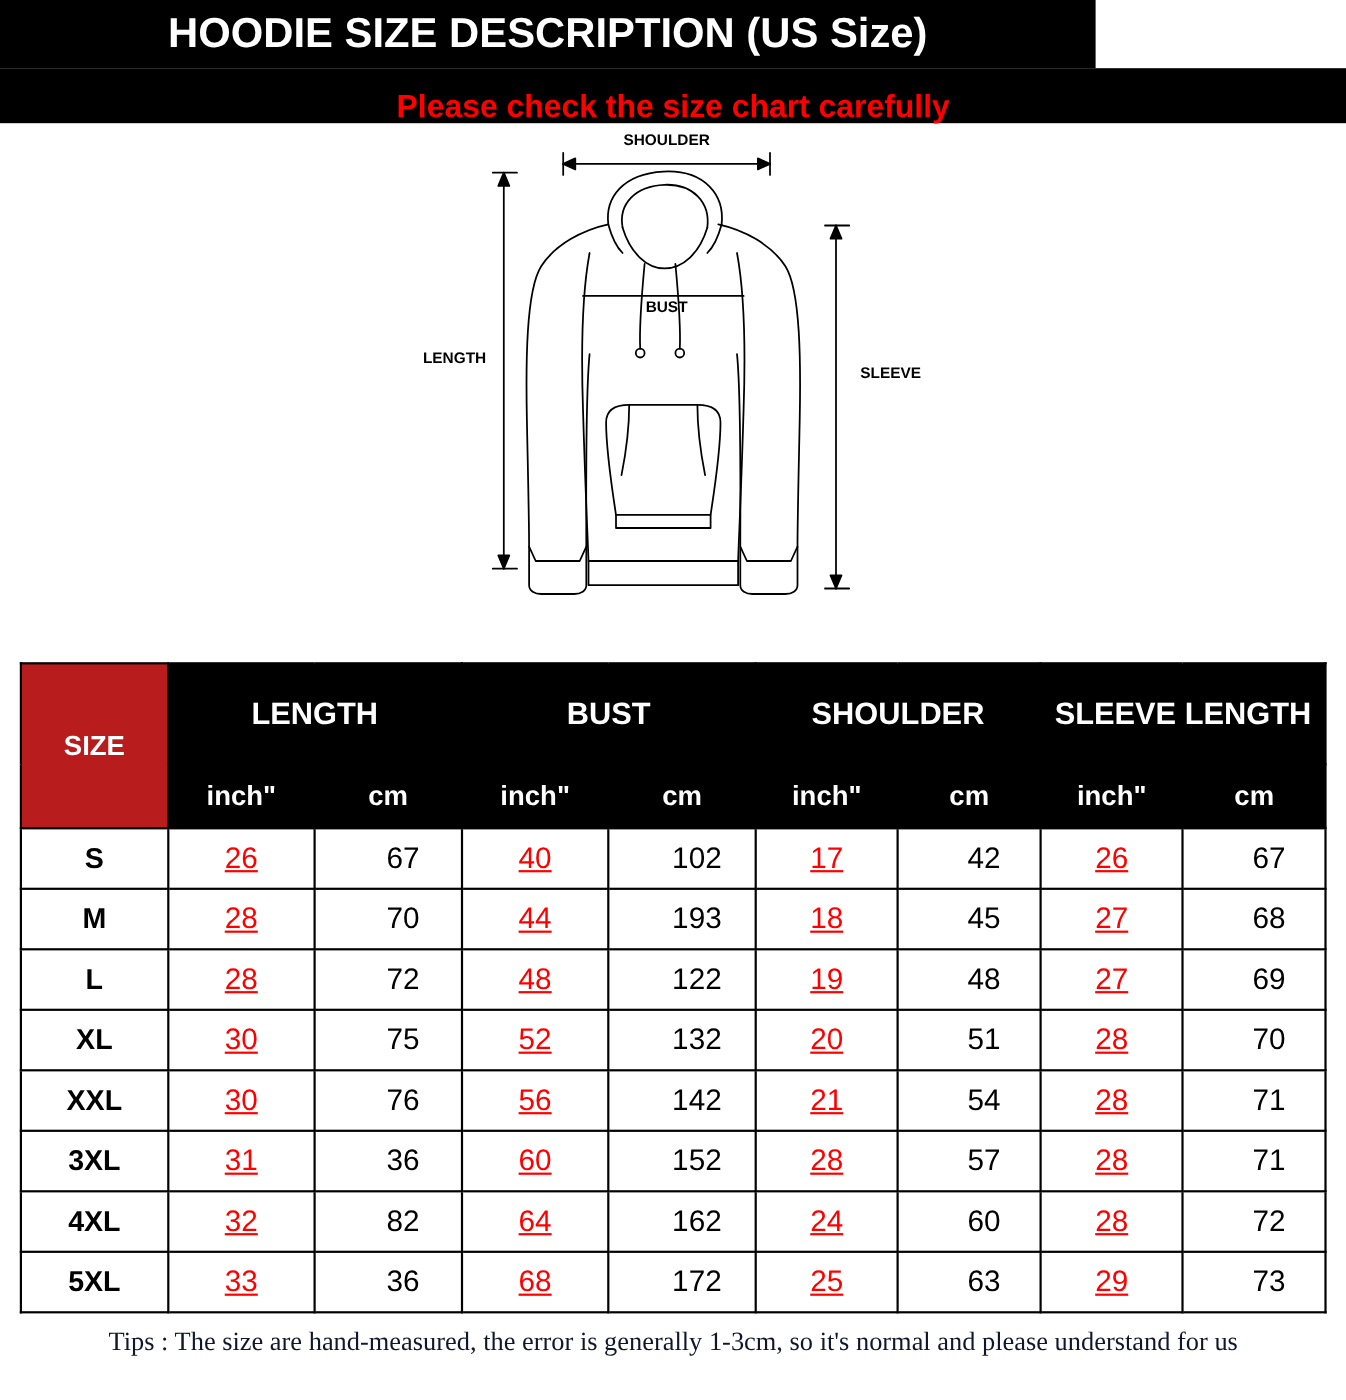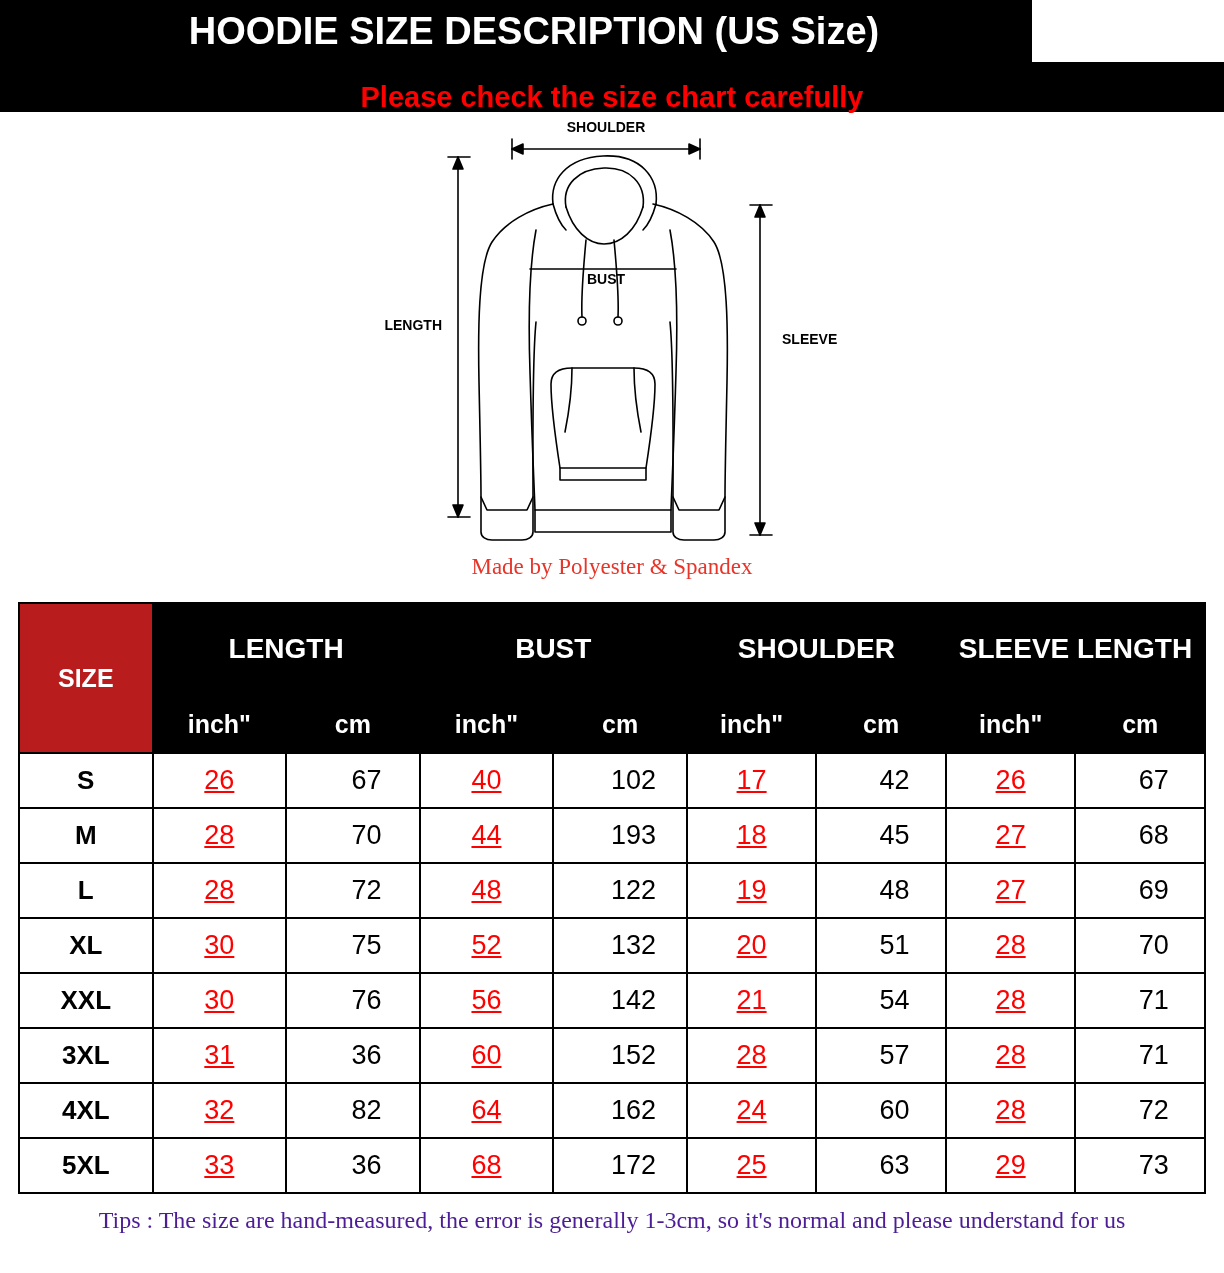--- a/index.html
+++ b/index.html
@@ -16,21 +16,20 @@
   }
 
   
   .header-band {
     background: #000000;
     width: 996px;
     height: 62px;
     display: flex;
     align-items: center;
     justify-content: center;
-    padding-left: 36px;
   }
   .header-title {
     color: #ffffff;
     font-size: 38px;
     font-weight: bold;
     letter-spacing: 0px;
     line-height: 1;
   }
   .subheader-band {
     background: #000000;
@@ -119,21 +118,21 @@
   td.cm-cell {
     font-size: 27px;
     color: #000000;
     padding-left: 28px;
   }
 
   
   .tips {
     margin-top: 10px;
     text-align: center;
-    color: #4c1d95;
+    color: #0f172a;
     font-family: "Liberation Serif", serif;
     font-size: 24px;
     line-height: 1.35;
     padding: 0 30px;
   }
 </style>
 </head>
 <body>
 
 <div class="header-band">
@@ -206,23 +205,20 @@
         <path d="M634,256 C634,276 637,300 641,320"></path>
       </g>
     </g>
 
     <text class="dlabel" x="606" y="20" text-anchor="middle">SHOULDER</text>
     <text class="dlabel" x="606" y="172" text-anchor="middle">BUST</text>
     <text class="dlabel" x="442" y="218" text-anchor="end">LENGTH</text>
     <text class="dlabel" x="782" y="232" text-anchor="start">SLEEVE</text>
   </svg>
 
-  <div style="position:absolute; left:0; top:438px; width:1224px;">
-    <div class="material-note">Made by Polyester &amp; Spandex</div>
-  </div>
 </div>
 
 <div class="table-wrap">
   <table class="size-table">
     <colgroup>
       <col style="width:132px">
       <col style="width:132px">
         <col style="width:132px">
       <col style="width:132px">
         <col style="width:132px">

